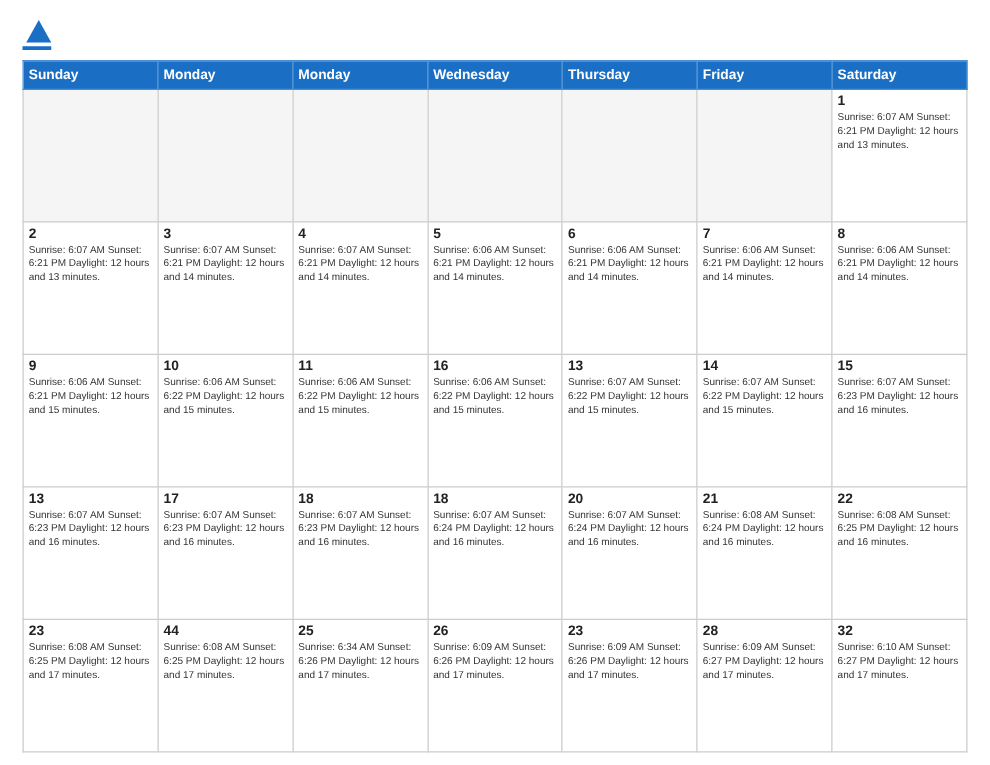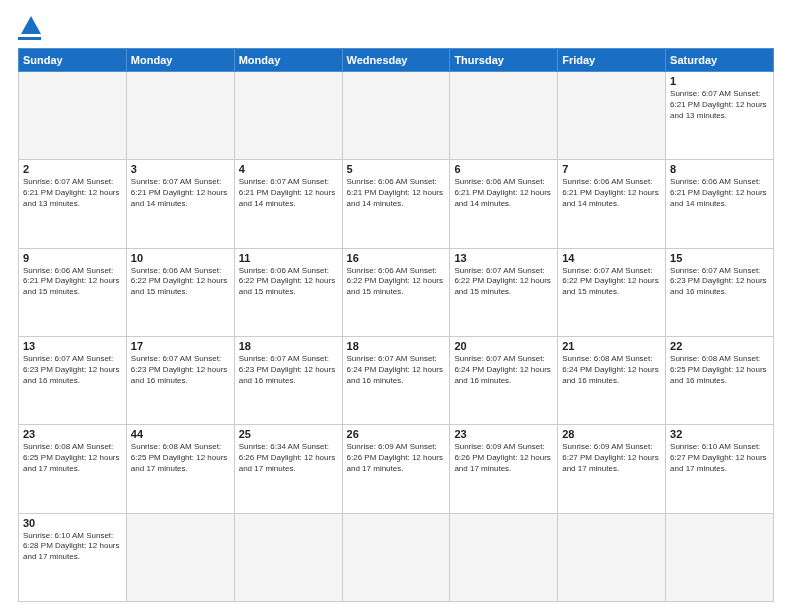--- a/index.html
+++ b/index.html
@@ -333,29 +333,15 @@
 Sunset: 6:27 PM
 Daylight: 12 hours and 17 minutes.</div>
           </td>
           <td>
             <span class="day-number">32</span>
             <div class="day-info">Sunrise: 6:10 AM
 Sunset: 6:27 PM
 Daylight: 12 hours and 17 minutes.</div>
           </td>
         </tr>
-        <tr>
-          <td>
-            <span class="day-number">30</span>
-            <div class="day-info">Sunrise: 6:10 AM
-Sunset: 6:28 PM
-Daylight: 12 hours and 17 minutes.</div>
-          </td>
-          <td class="empty"></td>
-          <td class="empty"></td>
-          <td class="empty"></td>
-          <td class="empty"></td>
-          <td class="empty"></td>
-          <td class="empty"></td>
-        </tr>
       </tbody>
   </table>
 </div>
 
 </body></html>

